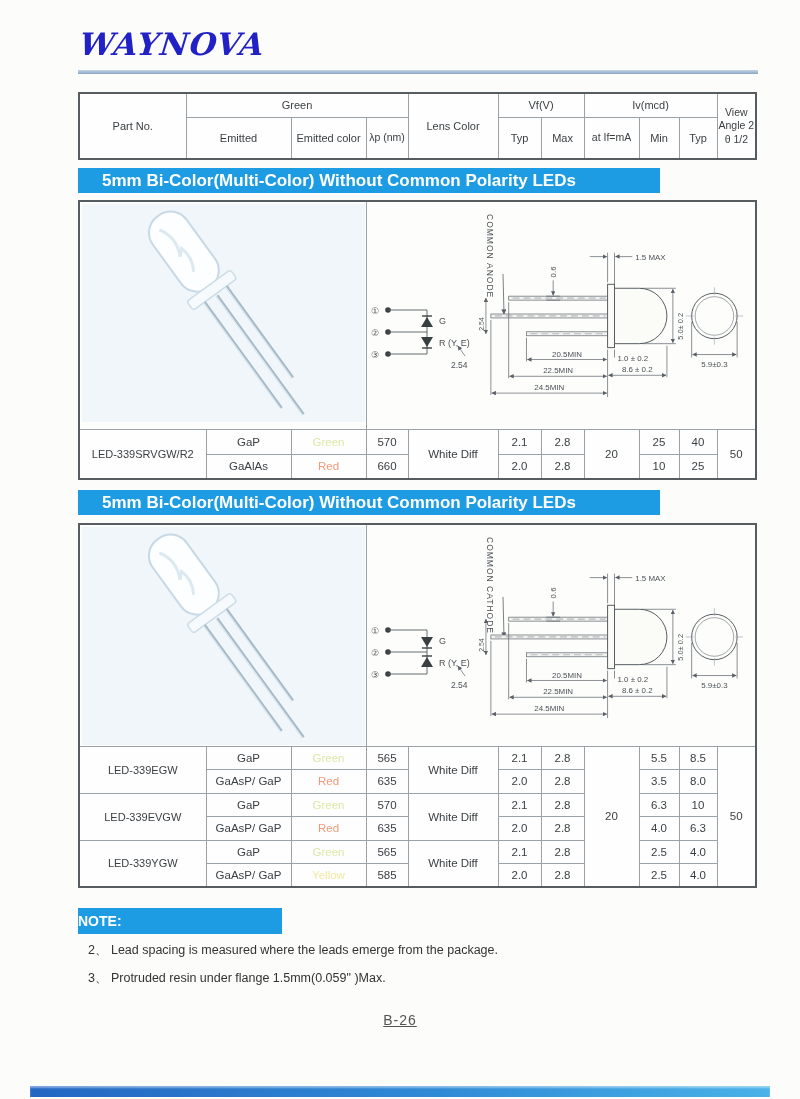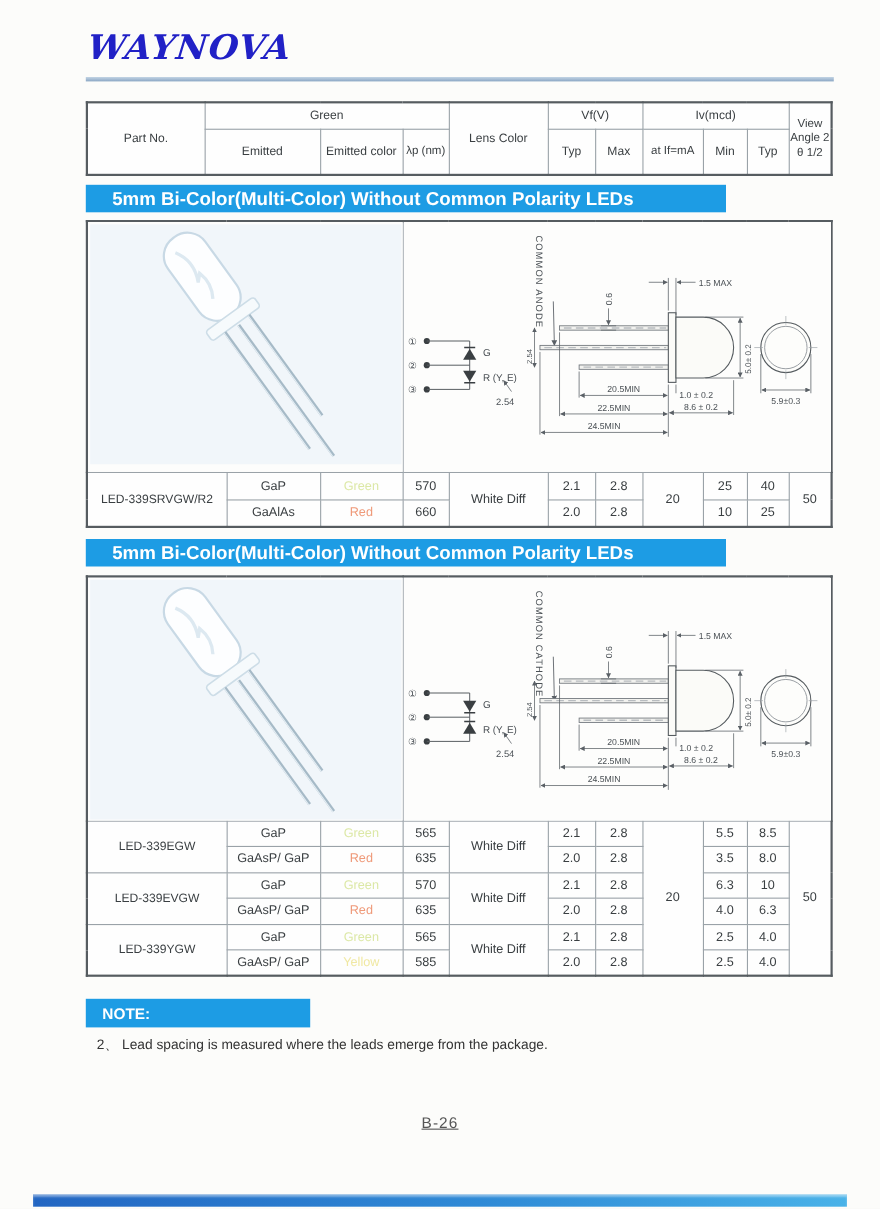--- a/index.html
+++ b/index.html
@@ -5,21 +5,21 @@
   html,body{margin:0;padding:0;background:#e8e8e8;}
   .page{position:relative;width:800px;height:1099px;background:#fcfcfa;margin:0 auto;overflow:hidden;
         font-family:"Liberation Sans",sans-serif;color:#3a3f42;}
   .abs{position:absolute;}
   .logo{left:80px;top:26px;font-size:31px;font-weight:700;font-style:italic;color:#2121c6;
         letter-spacing:1px;transform:skewX(-6deg);font-family:"DejaVu Serif",serif;}
   .toprule{left:78px;top:70px;width:680px;height:4px;background:linear-gradient(#c3d4e4,#8aa6c4);}
   .banner{left:78px;width:582px;height:25px;background:#1d9ce4;color:#fff;font-weight:700;
           font-size:17px;line-height:25px;padding-left:24px;box-sizing:border-box;}
   .noteban{left:78px;top:908px;width:204px;height:26px;background:#1d9ce4;color:#fff;font-weight:700;
-           font-size:14px;line-height:26px;padding-left:15px;box-sizing:border-box;}
+           font-size:14px;line-height:26px;box-sizing:border-box;}
   .dtable{position:absolute;left:78px;border-collapse:collapse;table-layout:fixed;width:679px;
           background:#fefefe;font-size:11.5px;color:#3a3f42;border:2px solid #565c60;}
   .dtable td{border:1px solid #9aa2a8;text-align:center;vertical-align:middle;padding:0;overflow:hidden;}
   .htable{font-size:11px;}
   .htable .small{font-size:10.5px;line-height:1.25;}
   .imgcell{position:relative;background:#fdfdfc;}
   .lens{font-size:11.5px;}
   .partno{font-size:11px;}
   svg text{font-family:"Liberation Sans",sans-serif;fill:#4a5055;}
   .polarity{writing-mode:vertical-lr;font-size:8.5px;letter-spacing:1px;color:#4a5055;line-height:1.25;}
@@ -359,17 +359,18 @@
       <td>2.8</td>
       <td>2.5</td>
       <td>4.0</td>
     </tr>
   </tbody>
     </table>
 
   <div class="abs noteban">NOTE:</div>
   <div class="abs notes">
     <div>2、 Lead spacing is measured where the leads emerge from the package.</div>
+    <div>3、 Protruded resin under flange 1.5mm(0.059" )Max.</div>
   </div>
 
   <div class="abs pagenum">B-26</div>
   <div class="abs botbar"></div>
 </div>
 
 </body></html>

